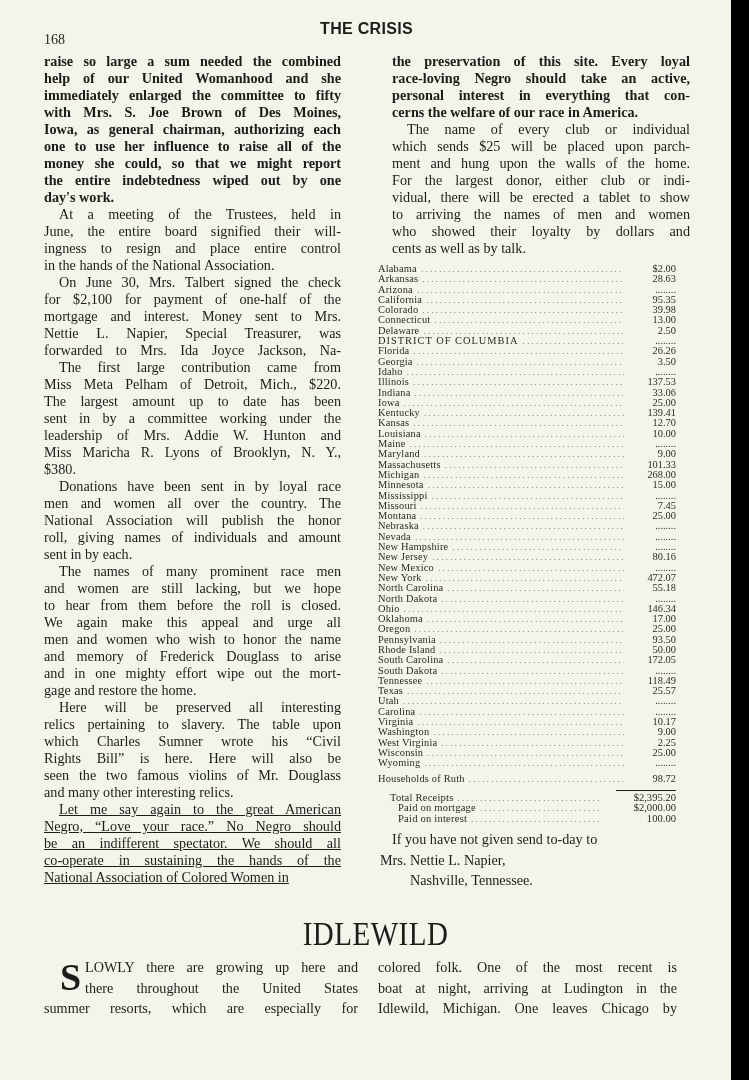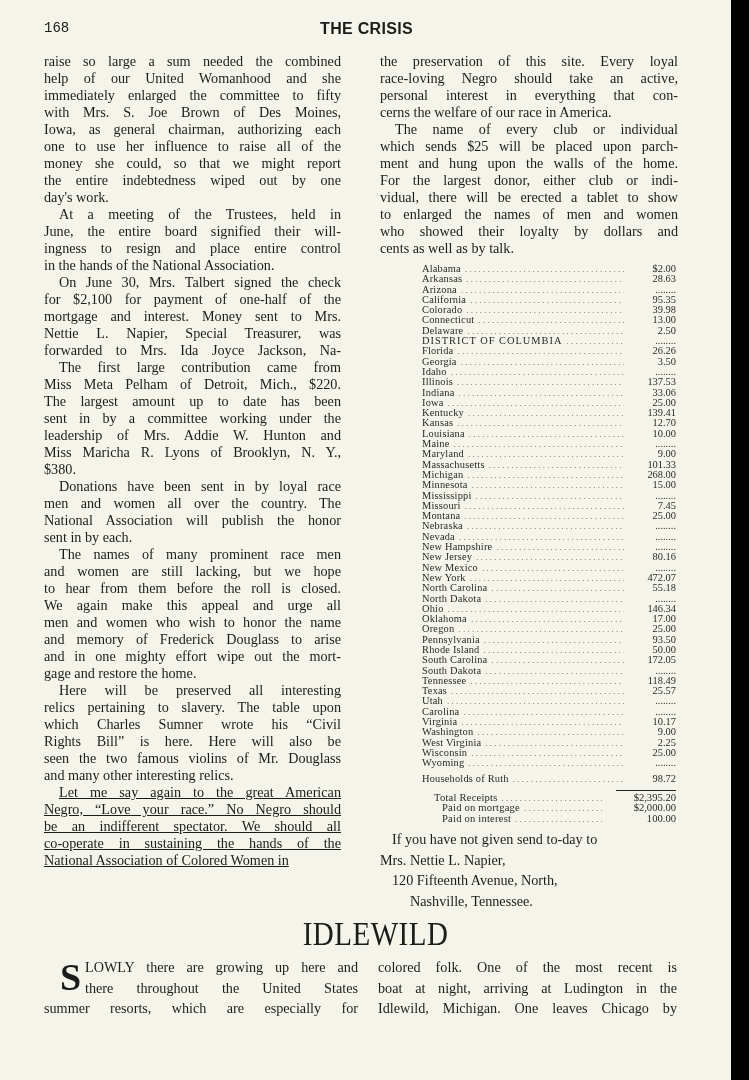--- a/index.html
+++ b/index.html
@@ -7,33 +7,33 @@
     width: 749px; height: 1080px; overflow: hidden;
     background: #000; position: relative;
     font-family: "Liberation Serif", "DejaVu Serif", serif;
     color: #1c1c1a;
   }
   .page {
     position: absolute; left: 0; top: 0; width: 731px; height: 1080px;
     background: #f5f4ea;
   }
   .running-head { position: absolute; top: 20px; left: 44px; right: 46px; height: 20px; }
-  .page-num { position: absolute; left: 0; top: 0; font-size: 14px; font-family: Liberation Mono, monospace; }
+  .page-num { position: absolute; left: 0; top: 12px; font-size: 14px; }
   .mag-title { position: absolute; left: 0; right: 0; text-align: center; top: 0;
     font-family: "Liberation Sans", sans-serif; font-weight: bold; font-size: 16px; letter-spacing: 0.3px; padding-left: 4px; }
   .col { position: absolute; font-size: 14.2px; line-height: 17px; text-align: justify; }
   .col-left { left: 44px; top: 53px; width: 297px; }
-  .col-right { left: 380px; top: 53px; width: 298px; }
+  .col-right { left: 392px; top: 53px; width: 298px; }
   .col p { margin: 0; text-indent: 15px; }
-  .col p.noindent { text-indent: 0; }
+  .col p.noindent { text-indent: 0; font-weight: bold; }
   .col p span.line { display: block; text-align: justify; text-align-last: justify; }
   .col p span.line.last { text-align-last: left; }
 
   .donations { position: absolute; left: 378px; top: 264px; width: 298px; font-size: 10.4px; line-height: 10.3px; color: #2a2a28; }
-  .drow { display: flex; align-items: center; height: 10.3px; white-space: nowrap; overflow: hidden; margin-left: 44px; }
+  .drow { display: flex; align-items: center; height: 10.3px; white-space: nowrap; overflow: hidden; }
   .drow .state { flex: 0 0 auto; padding-right: 4px; letter-spacing: 0.2px; }
   .drow .dots { flex: 1 1 auto; overflow: hidden; color: #555; letter-spacing: 1.6px; font-size: 9px; }
   .drow .dots::before { content: ". . . . . . . . . . . . . . . . . . . . . . . . . . . . . . . . . . . . . . . . . . . . . . . . . . . . . . . ."; letter-spacing: 0; }
   .drow .amt { flex: 0 0 48px; text-align: right; padding-left: 4px; }
   .drow.dc .state { letter-spacing: 1px; }
   .households { margin-top: 5px; height: 12px; }
   .rule { margin-left: 238px; width: 60px; border-top: 1.5px solid #222; margin-top: 4px; }
   .totals { margin-top: 2px; font-size: 10.6px; }
   .totals .drow { height: 10.5px; }
   .totals .t-total { padding-left: 12px; }
@@ -98,20 +98,21 @@
         <span class="line">The largest amount up to date has been</span>
         <span class="line">sent in by a committee working under the</span>
         <span class="line">leadership of Mrs. Addie W. Hunton and</span>
         <span class="line">Miss Maricha R. Lyons of Brooklyn, N. Y.,</span>
         <span class="line last">$380.</span>
       </p>
       <p style="text-indent: 0px;">
         <span class="line" style="padding-left: 15px;">Donations have been sent in by loyal race</span>
         <span class="line">men and women all over the country. The</span>
         <span class="line">National Association will publish the honor</span>
+        <span class="line">roll, giving names of individuals and amount</span>
         <span class="line last">sent in by each.</span>
       </p>
       <p style="text-indent: 0px;">
         <span class="line" style="padding-left: 15px;">The names of many prominent race men</span>
         <span class="line">and women are still lacking, but we hope</span>
         <span class="line">to hear from them before the roll is closed.</span>
         <span class="line">We again make this appeal and urge all</span>
         <span class="line">men and women who wish to honor the name</span>
         <span class="line">and memory of Frederick Douglass to arise</span>
         <span class="line">and in one mighty effort wipe out the mort-</span>
@@ -139,21 +140,21 @@
         <span class="line">race-loving Negro should take an active,</span>
         <span class="line">personal interest in everything that con-</span>
         <span class="line last">cerns the welfare of our race in America.</span>
       </p>
       <p style="text-indent: 0px;">
         <span class="line" style="padding-left: 15px;">The name of every club or individual</span>
         <span class="line">which sends $25 will be placed upon parch-</span>
         <span class="line">ment and hung upon the walls of the home.</span>
         <span class="line">For the largest donor, either club or indi-</span>
         <span class="line">vidual, there will be erected a tablet to show</span>
-        <span class="line">to enlarged the names of men and women</span>
+        <span class="line">to arriving the names of men and women</span>
         <span class="line">who showed their loyalty by dollars and</span>
         <span class="line last">cents as well as by talk.</span>
       </p>
     </div>
 
   <div class="donations">
     <div id="donation-rows">
         <div class="drow">
           <span class="state">Alabama</span>
           <span class="dots"></span>
@@ -421,21 +422,20 @@
           <span class="state">Paid on interest</span>
           <span class="dots"></span>
           <span class="amt">100.00</span>
         </div>
       </div>
   </div>
 
   <div class="send">
     <div class="l1">If you have not given send to-day to</div>
     <div class="l2">Mrs. Nettie L. Napier,</div>
-    <div class="l3">120 Fifteenth Avenue, North,</div>
     <div class="l4">Nashville, Tennessee.</div>
   </div>
 
   <div class="article-title">IDLEWILD</div>
 
   <div class="a-col a-left">
     <span class="dropcap">S</span>
     <span class="line first">LOWLY there are growing up here and</span>
     <span class="line second">there throughout the United States</span>
     <span class="line" style="margin-left:-19px;">summer resorts, which are especially for</span>

